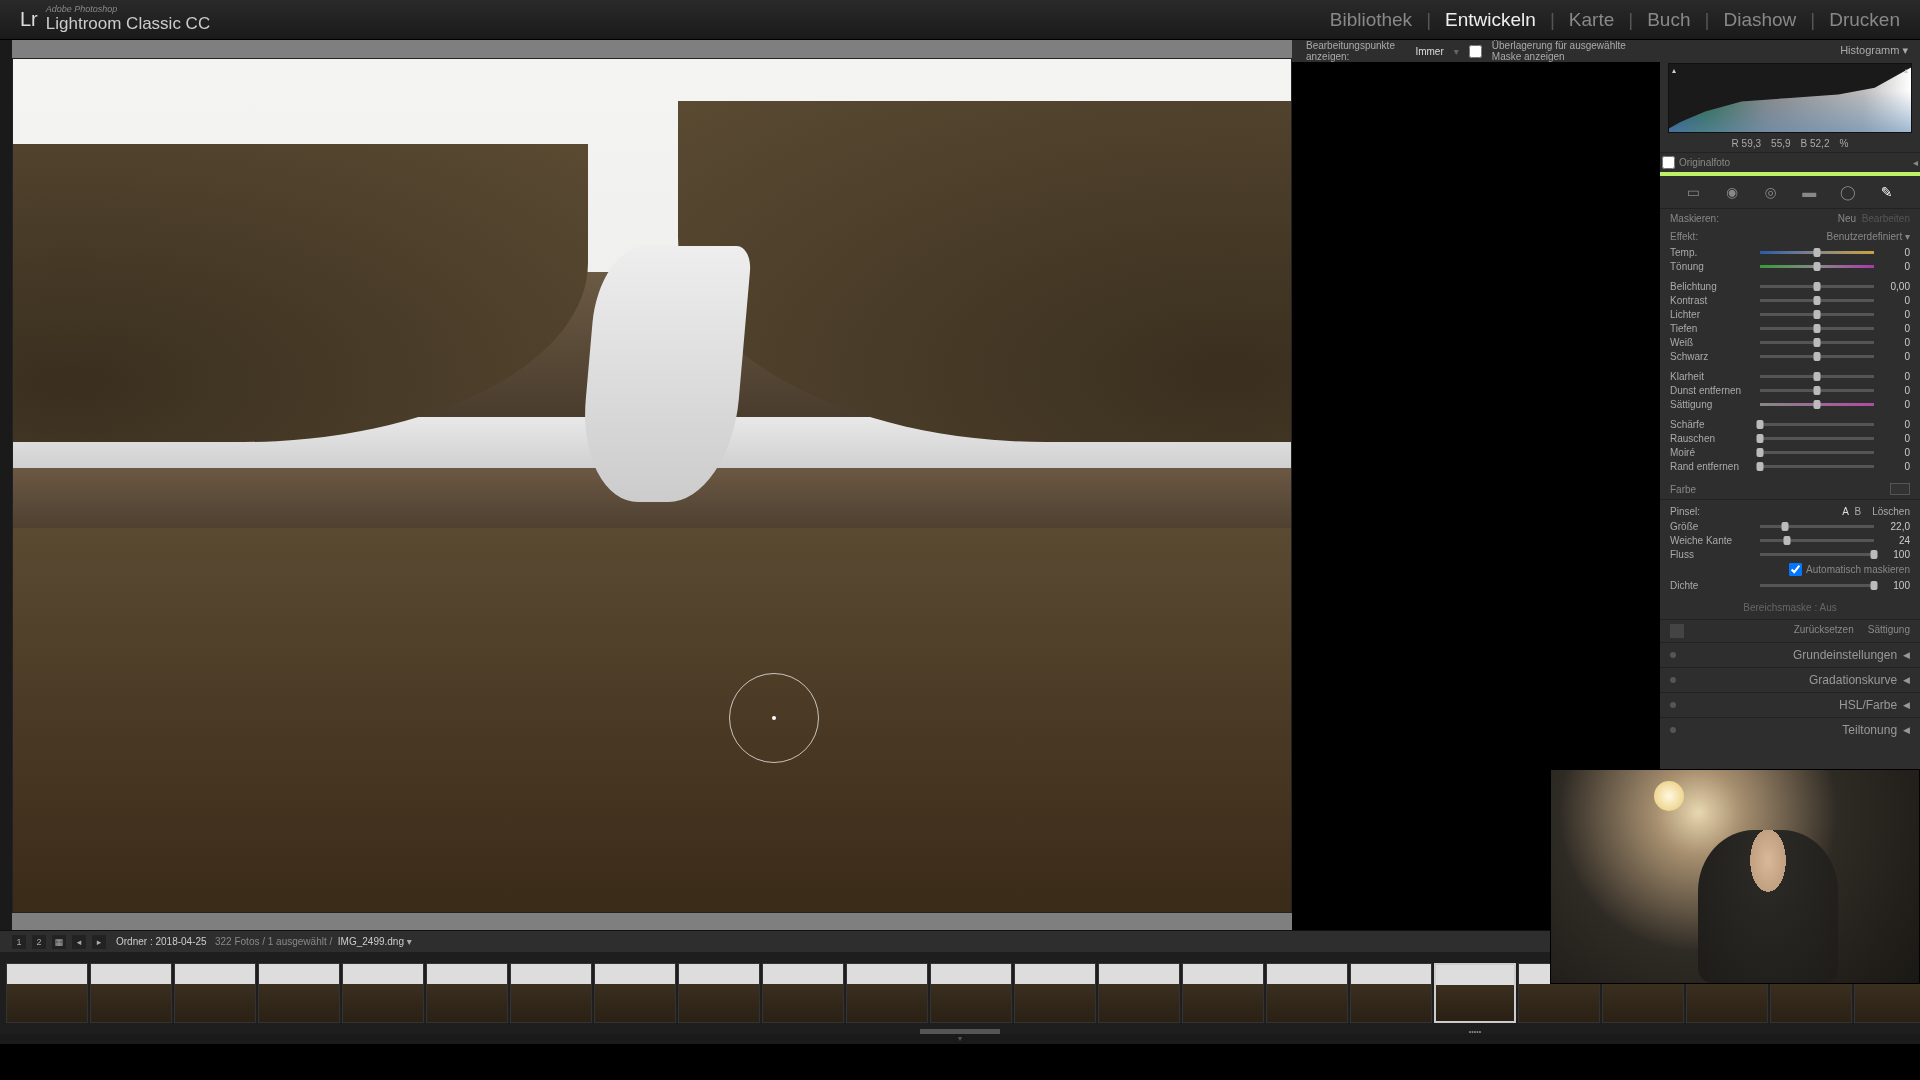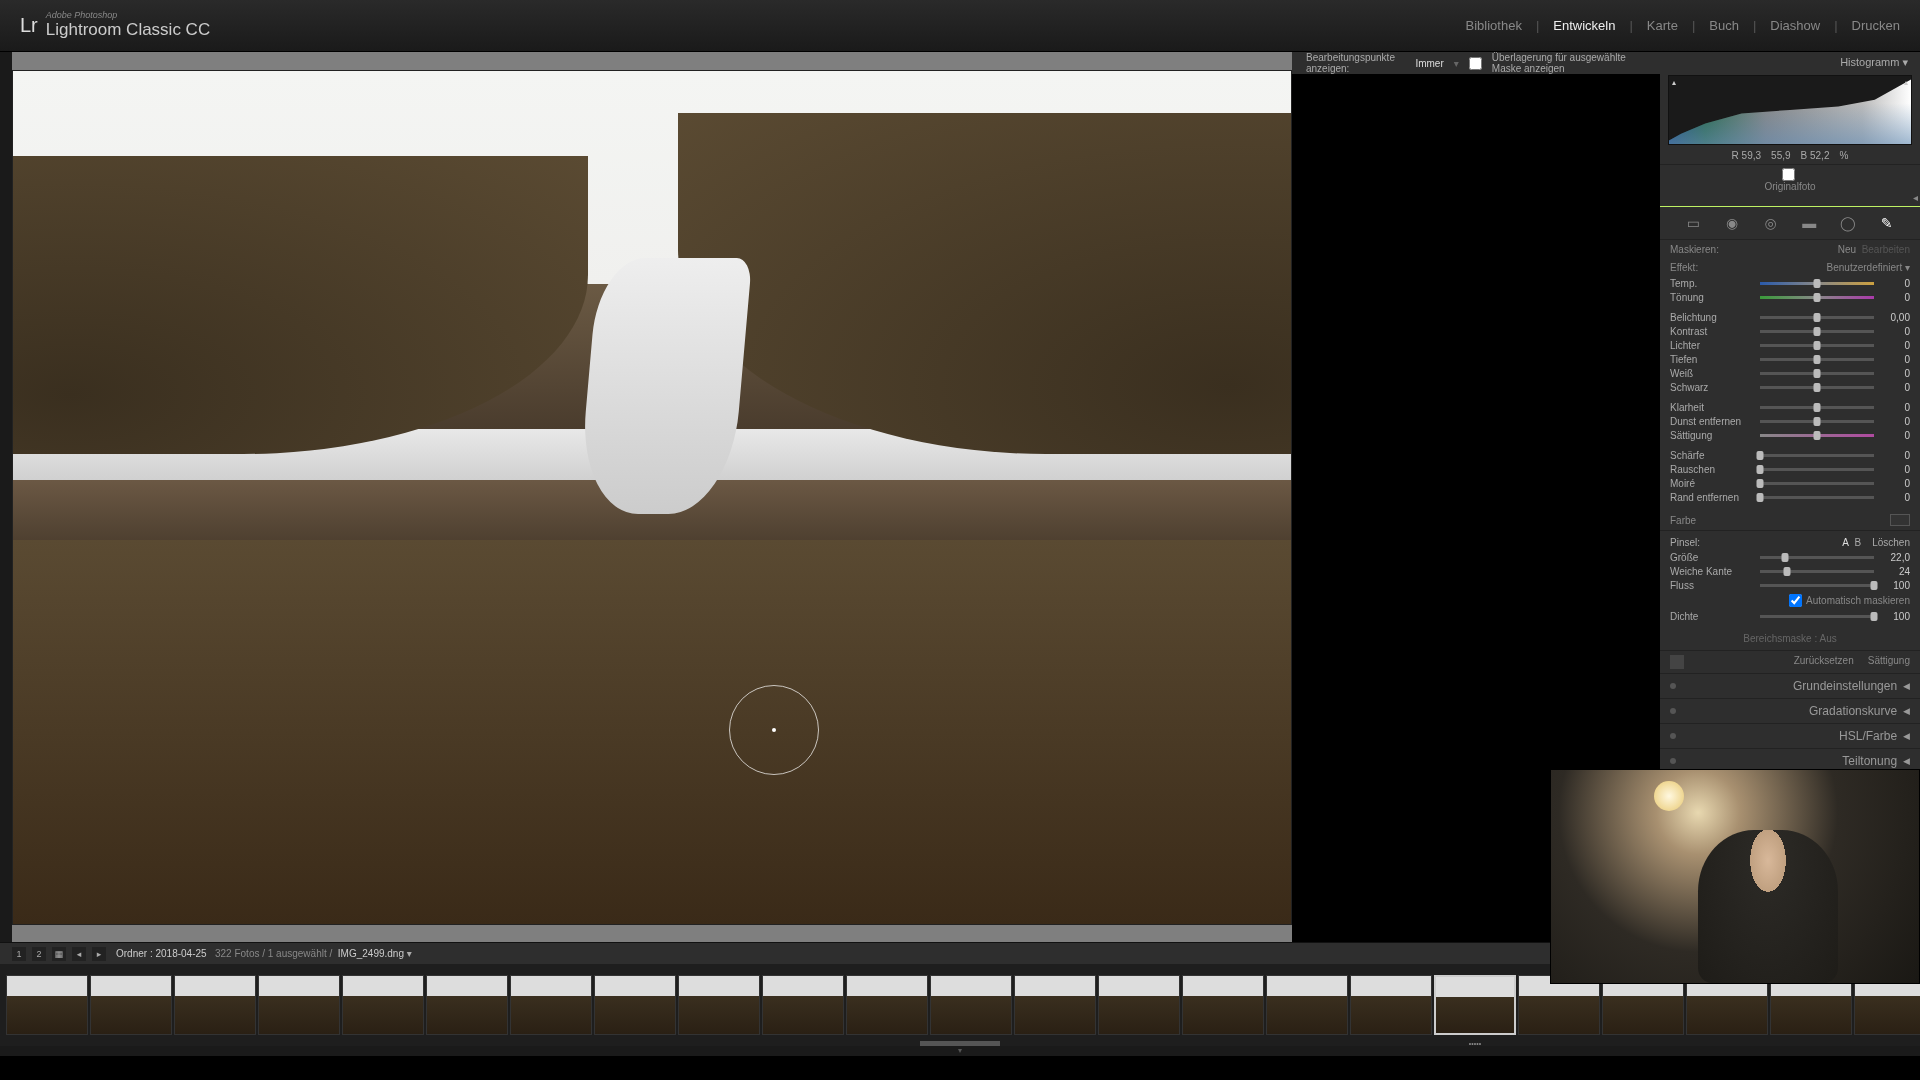--- a/index.html
+++ b/index.html
@@ -1,24 +1,24 @@
 <!DOCTYPE html>
 <html><head>
 <meta charset="utf-8">
 <style>
   * { margin: 0; padding: 0; box-sizing: border-box; font-family: "Segoe UI", Arial, sans-serif; }
   body { background: #000; color: #888; overflow: hidden; width: 1920px; height: 1080px; position: relative; }
 
   
-  .top-bar { height: 52px; background: linear-gradient(#2a2a2a,#1a1a1a); display: flex; align-items: center; justify-content: space-between; padding: 0 20px; border-bottom: 1px solid #000; }
+  .top-bar { height: 40px; background: linear-gradient(#2a2a2a,#1a1a1a); display: flex; align-items: center; justify-content: space-between; padding: 0 20px; border-bottom: 1px solid #000; }
   .logo-group { display: flex; align-items: center; gap: 8px; }
   .lr-logo { font-size: 20px; font-weight: 300; color: #ddd; }
   .lr-sub { font-size: 9px; color: #888; line-height: 1; font-style: italic; }
   .lr-prod { font-size: 17px; color: #ccc; font-weight: 300; }
-  .modules { display: flex; gap: 14px; font-size: 13px; }
+  .modules { display: flex; gap: 14px; font-size: 19px; }
   .modules span { color: #888; cursor: pointer; }
   .modules .sep { color: #555; }
   .modules .active { color: #eee; }
 
   
   .main { display: flex; height: 890px; }
   .left-strip { width: 12px; background: #1a1a1a; }
   .canvas-wrap { flex: 1; background: #7f7f7f; display: flex; align-items: center; justify-content: center; position: relative; }
   .photo { width: 1280px; height: 855px; background: linear-gradient(to bottom, #f4f5f3 0%, #f0f0ee 25%, #6b5a44 25%, #4a3c2d 42%, #e8e8e8 42%, #d0d0d0 48%, #6b5844 48%, #3a2f22 60%, #7a6244 60%, #5a4432 75%, #8a6f4e 75%, #6b5539 100%); border: 1px solid #222; position: relative; overflow: hidden; }
   .hill-l { position:absolute; left:0; top:10%; width:45%; height:35%; background: radial-gradient(ellipse at 10% 80%, #3a2f1f, #5a4a32); border-radius: 0 0 60% 0; }
@@ -28,21 +28,21 @@
   .brush-cursor { position:absolute; left:56%; top:72%; width:90px; height:90px; border:1px solid rgba(255,255,255,.7); border-radius:50%; }
   .brush-cursor::after{content:"";position:absolute;left:50%;top:50%;width:4px;height:4px;background:#fff;border-radius:50%;transform:translate(-50%,-50%);}
 
   
   .right-panel { width: 260px; background: #2e2e2e; display: flex; flex-direction: column; font-size: 10px; }
   .hist-header { text-align: right; padding: 4px 12px; font-size: 11px; color: #aaa; }
   .histogram { height: 70px; margin: 2px 8px; background: #1a1a1a; border: 1px solid #111; position: relative; overflow: hidden; }
   .histogram::before { content:""; position:absolute; bottom:0; left:0; right:0; height:100%; background: linear-gradient(to top, rgba(100,140,180,.6), transparent 60%), linear-gradient(to right, #1a4a7a 0%, #2a6a4a 15%, #888 40%, #bbb 80%, #fff 100%); clip-path: polygon(0 100%, 0 95%, 5% 85%, 15% 70%, 30% 55%, 50% 50%, 70% 45%, 85% 35%, 95% 15%, 100% 5%, 100% 100%); }
   .hist-arrows{position:absolute;top:2px;width:100%;display:flex;justify-content:space-between;padding:0 3px;color:#ccc;font-size:8px;}
   .rgb-readout { display:flex; justify-content:center; gap:10px; font-size:10px; color:#aaa; padding:3px 0;}
-  .orig-row { display:flex; align-items:center; padding: 3px 2px; border-top:1px solid #222; border-bottom:1px solid #bef264; font-size:10px;flex-direction:column; }
+  .orig-row { display:flex; align-items:center; padding: 3px 2px; border-top:1px solid #222; border-bottom:4px solid #bef264; font-size:10px; }
   .orig-row input{margin-right:4px;}
 
   .tool-strip { display:flex; justify-content:space-around; padding: 6px 14px; border-bottom:1px solid #222;}
   .tool-strip span { width:20px; height:20px; display:flex; align-items:center; justify-content:center; color:#888; font-size:14px;}
   .tool-strip .sel { color:#fff; }
 
   .mask-row { display:flex; justify-content:space-between; padding:4px 10px; font-size:10px;}
   .mask-row .muted{color:#555;}
 
   .slider-row { display:flex; align-items:center; padding: 1px 10px; height:14px; }

